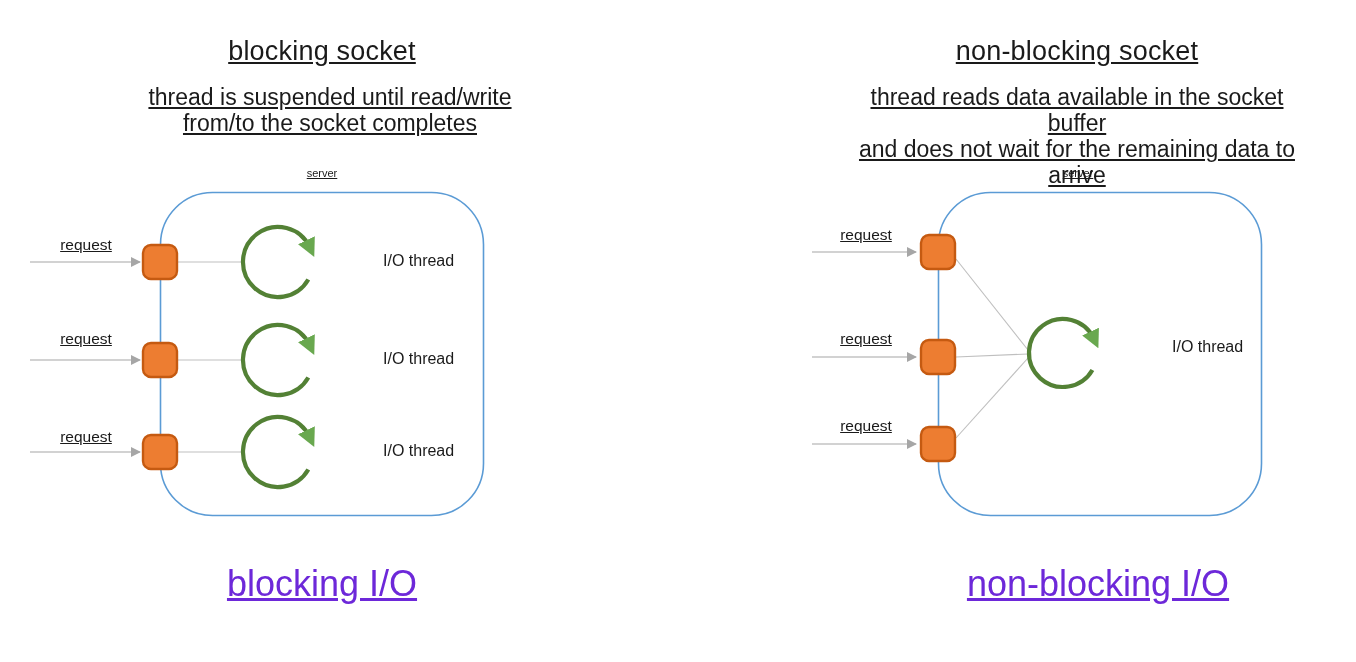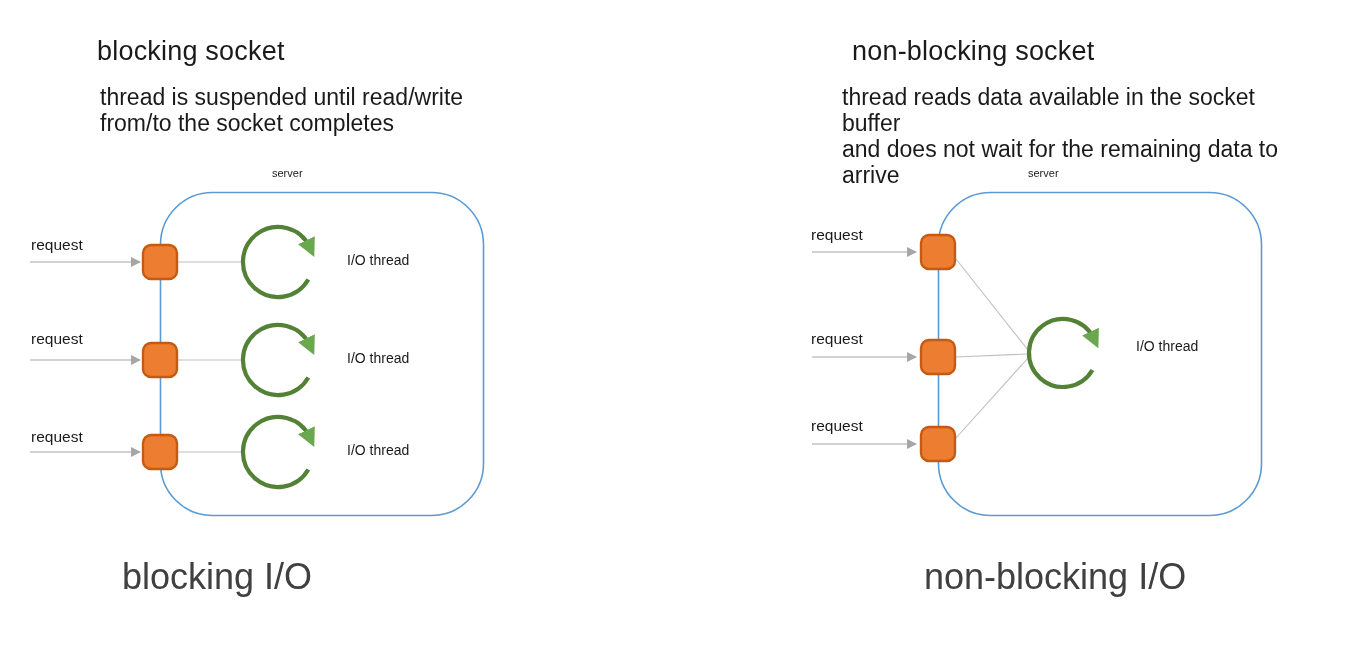--- a/index.html
+++ b/index.html
@@ -6,27 +6,27 @@
   body { font-family: "Liberation Sans", sans-serif; color: #1a1a1a; }
   .stage {
     position: relative;
     width: 1356px;
     height: 662px;
     background: #ffffff;
     overflow: hidden;
   }
   .stage svg { position: absolute; left: 0; top: 0; }
   .txt { position: absolute; }
-  .center { text-align: left; }
+  .center { text-align: center; text-decoration: underline; }
   .title { font-size: 27px; letter-spacing: 0.2px; }
   .subtitle { font-size: 23px; line-height: 26px; white-space: pre-line; }
   .server-label { font-size: 11px; }
   .request-label { font-size: 15.5px; }
-  .io-label { font-size: 14px; }
-  .caption { font-size: 36px; color: #404040; }
+  .io-label { font-size: 16px; margin-left: 36px; }
+  .caption { font-size: 36px; color: #6d28d9; margin-top: 7px; }
 </style>
 </head>
 <body>
 
 <div class="stage">
 
   <svg width="1356" height="662" viewBox="0 0 1356 662">
     <defs>
       <marker id="gray-arrow" viewBox="0 0 10 10" refX="9" refY="5" markerWidth="11" markerHeight="10" markerUnits="userSpaceOnUse" orient="auto">
         <path d="M0,0 L10,5 L0,10 z" fill="#A6A6A6"></path>
@@ -110,15 +110,15 @@
   <div class="txt title center" style="left:852px; top:36px; width:450px;">non-blocking socket</div>
 
   <div class="txt server-label center" style="left:1028px; top:167px; width:100px;">server</div>
 
   <div class="txt request-label center" style="left:811px; top:226px; width:110px;">request</div>
   <div class="txt request-label center" style="left:811px; top:330px; width:110px;">request</div>
   <div class="txt request-label center" style="left:811px; top:417px; width:110px;">request</div>
 
   <div class="txt io-label" style="left:1136px; top:338px;">I/O thread</div>
 
-  <div class="txt caption center" style="left:924px; top:556px; width:400px;">non-blocking I/O</div>
+  <div class="txt caption center" style="left:898px; top:556px; width:400px;">non-blocking I/O</div>
 
 </div>
 
 </body></html>

